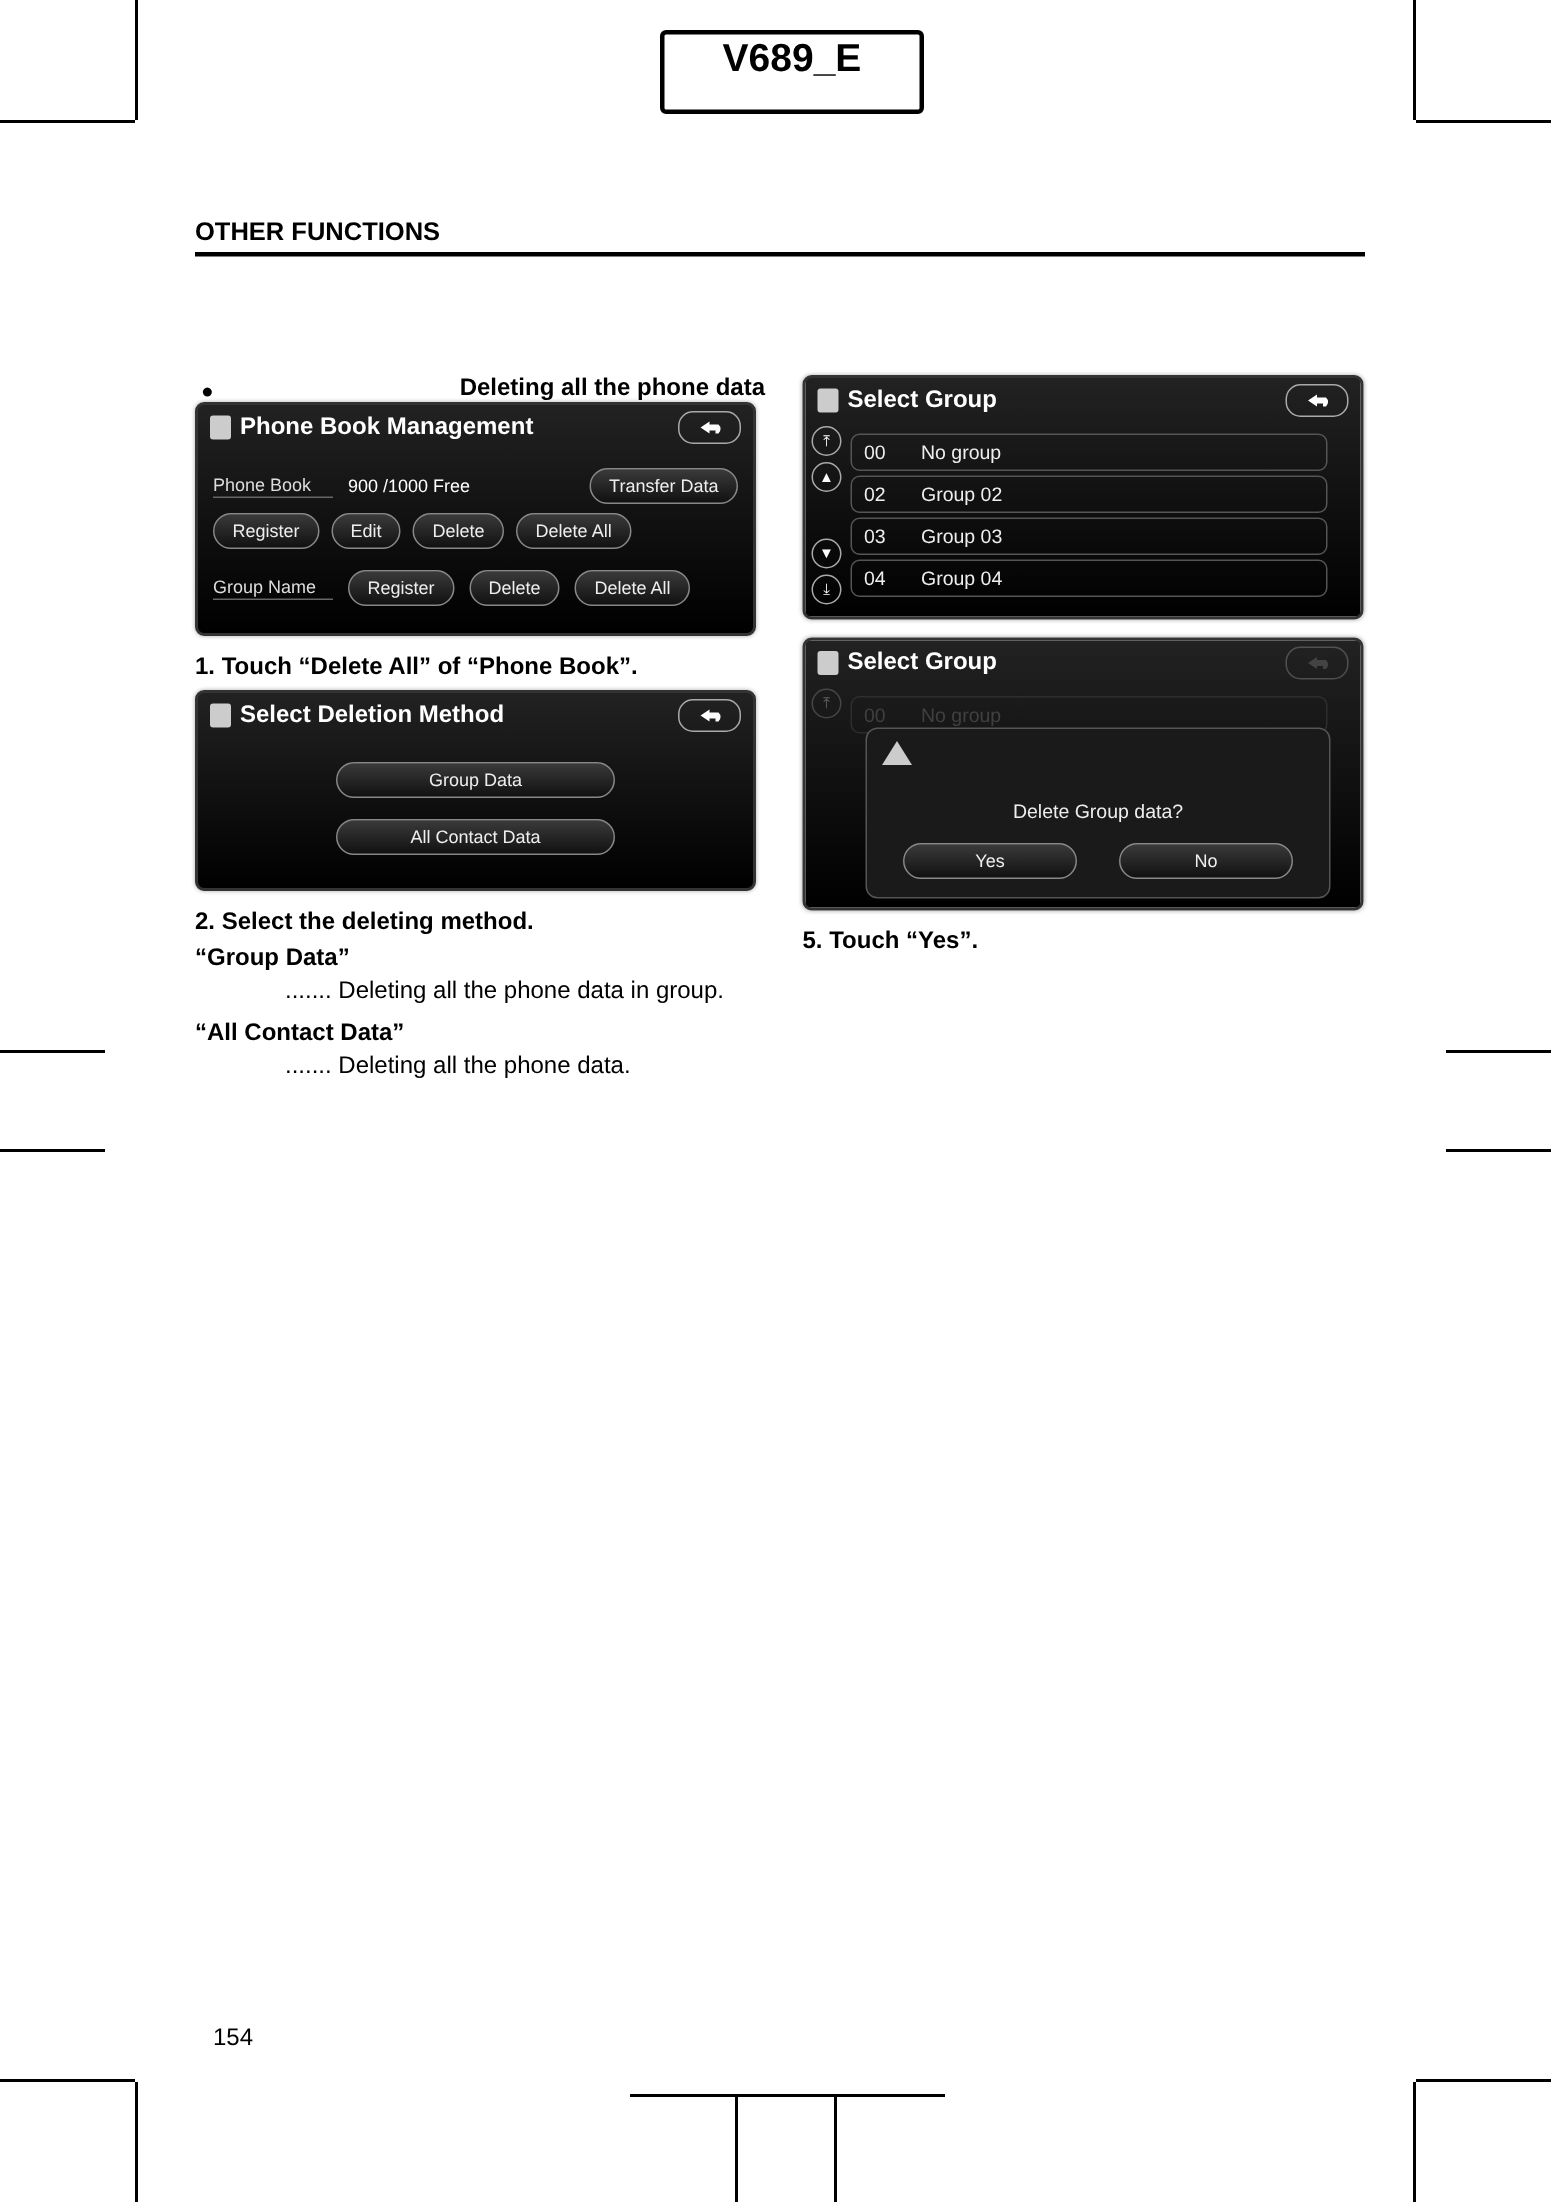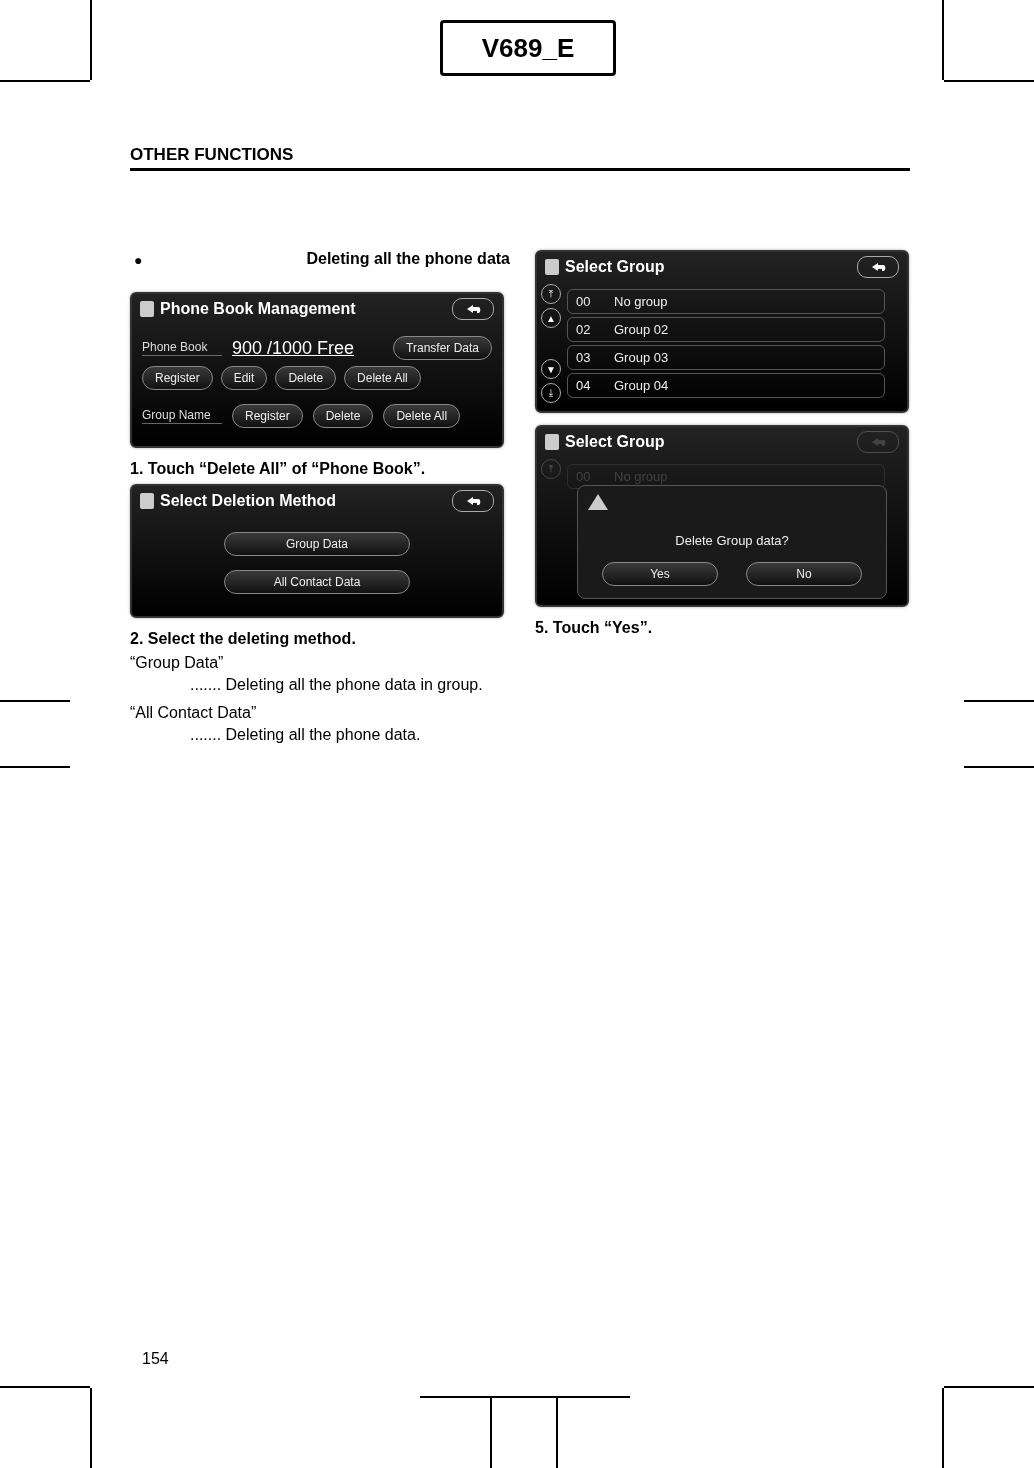--- a/index.html
+++ b/index.html
@@ -35,21 +35,20 @@
   
   .header {
     position: absolute;
     top: 20px;
     left: 440px;
     width: 170px;
     height: 50px;
     border: 3px solid #000;
     border-radius: 4px;
     display: flex;
-    align-items: center;
     justify-content: center;
     font-size: 26px;
     font-weight: bold;
   }
   .section-title {
     position:absolute;
     top:145px;
     left:130px;
     font-weight:bold;
     font-size:17px;
@@ -60,21 +59,21 @@
     left:130px;
     width:780px;
     border-top:3px solid #000;
   }
 
   
   .col { position:absolute; width:380px; font-size:16px; }
   .col.left { left:130px; top:250px; }
   .col.right { left:535px; top:250px; }
   .step { margin:10px 0 6px 0; font-weight:bold; text-align:justify;}
-  .para { margin:4px 0; }
+  .para { margin:4px 0;font-weight:bold; }
   .indent-desc { margin:2px 0 10px 60px; text-align:justify;}
   .dots::before { content:"....... "; letter-spacing:0px;}
   li.bullet-li { list-style:none; position:relative; padding-left:30px; font-weight:bold;text-align:right;}
   li.bullet-li::before { content:"\25CF"; position:absolute; left:4px; font-size:14px; top:2px;}
 
   .page-num { position:absolute; left:142px; bottom:100px; font-size:16px;}
 
   
   .ui-box {
     width: 370px;
@@ -105,21 +104,21 @@
     display:inline-flex; align-items:center; justify-content:center;
     height:22px; padding:0 12px;
     border:1px solid #888; border-radius:12px;
     background:linear-gradient(#3a3a3a,#111);
     color:#eee; font-size:12px;
     white-space:nowrap;
   }
   .pb-body { padding:8px 10px 12px 10px; }
   .pb-row { display:flex; align-items:center; gap:10px; margin:6px 0; }
   .row-label { color:#ddd; font-size:12px; min-width:80px;}
-  .free-txt { flex:1; color:#fff; font-size:18px;text-decoration:underline;}
+  .free-txt { flex:1; color:#fff; font-size:12px;}
   .underline-lbl { border-bottom:1px solid #666; padding-bottom:1px;}
   .btn-gap { display:flex; gap:8px; }
 
   
   .sg-body { padding:6px 6px 10px 30px; position:relative;}
   .sg-item { width:300px; margin:3px 0; border:1px solid #555; border-radius:6px; padding:4px 8px; display:flex; gap:12px; align-items:center; color:#eee;}
   .sg-num { width:26px;}
   .sg-arrows { position:absolute; left:4px; top:4px; display:flex; flex-direction:column; gap:4px;}
   .sg-arrows.bottom { top:auto; bottom:8px;}
   .circ-btn { width:18px; height:18px; border:1px solid #aaa; border-radius:50%; display:flex; align-items:center;justify-content:center; font-size:10px; color:#fff;}
@@ -169,21 +168,21 @@
   </div>
 
   <div class="section-title">OTHER FUNCTIONS</div>
   <div class="section-underline"></div>
 
   <div class="col left">
     <ul style="margin:0;padding:0;">
         <li class="bullet-li">Deleting all the phone data</li>
       </ul>
 
-    <div class="ui-box" style="margin-top:24px;">
+    <div class="ui-box" style="margin-top:0;">
       <div class="ui-hdr">
         <div class="ui-hdr-left">
           <span class="ui-icon-book"></span>
           <span>Phone Book Management</span>
         </div>
         <div class="back-btn">
           <svg width="20" height="12" viewBox="0 0 20 12">
               <path d="M4 6 L10 2 L10 4 L16 4 A4 4 0 0 1 16 10 L14 10 L14 8 L10 8 L10 10 Z" fill="#fff"></path>
             </svg>
         </div>

